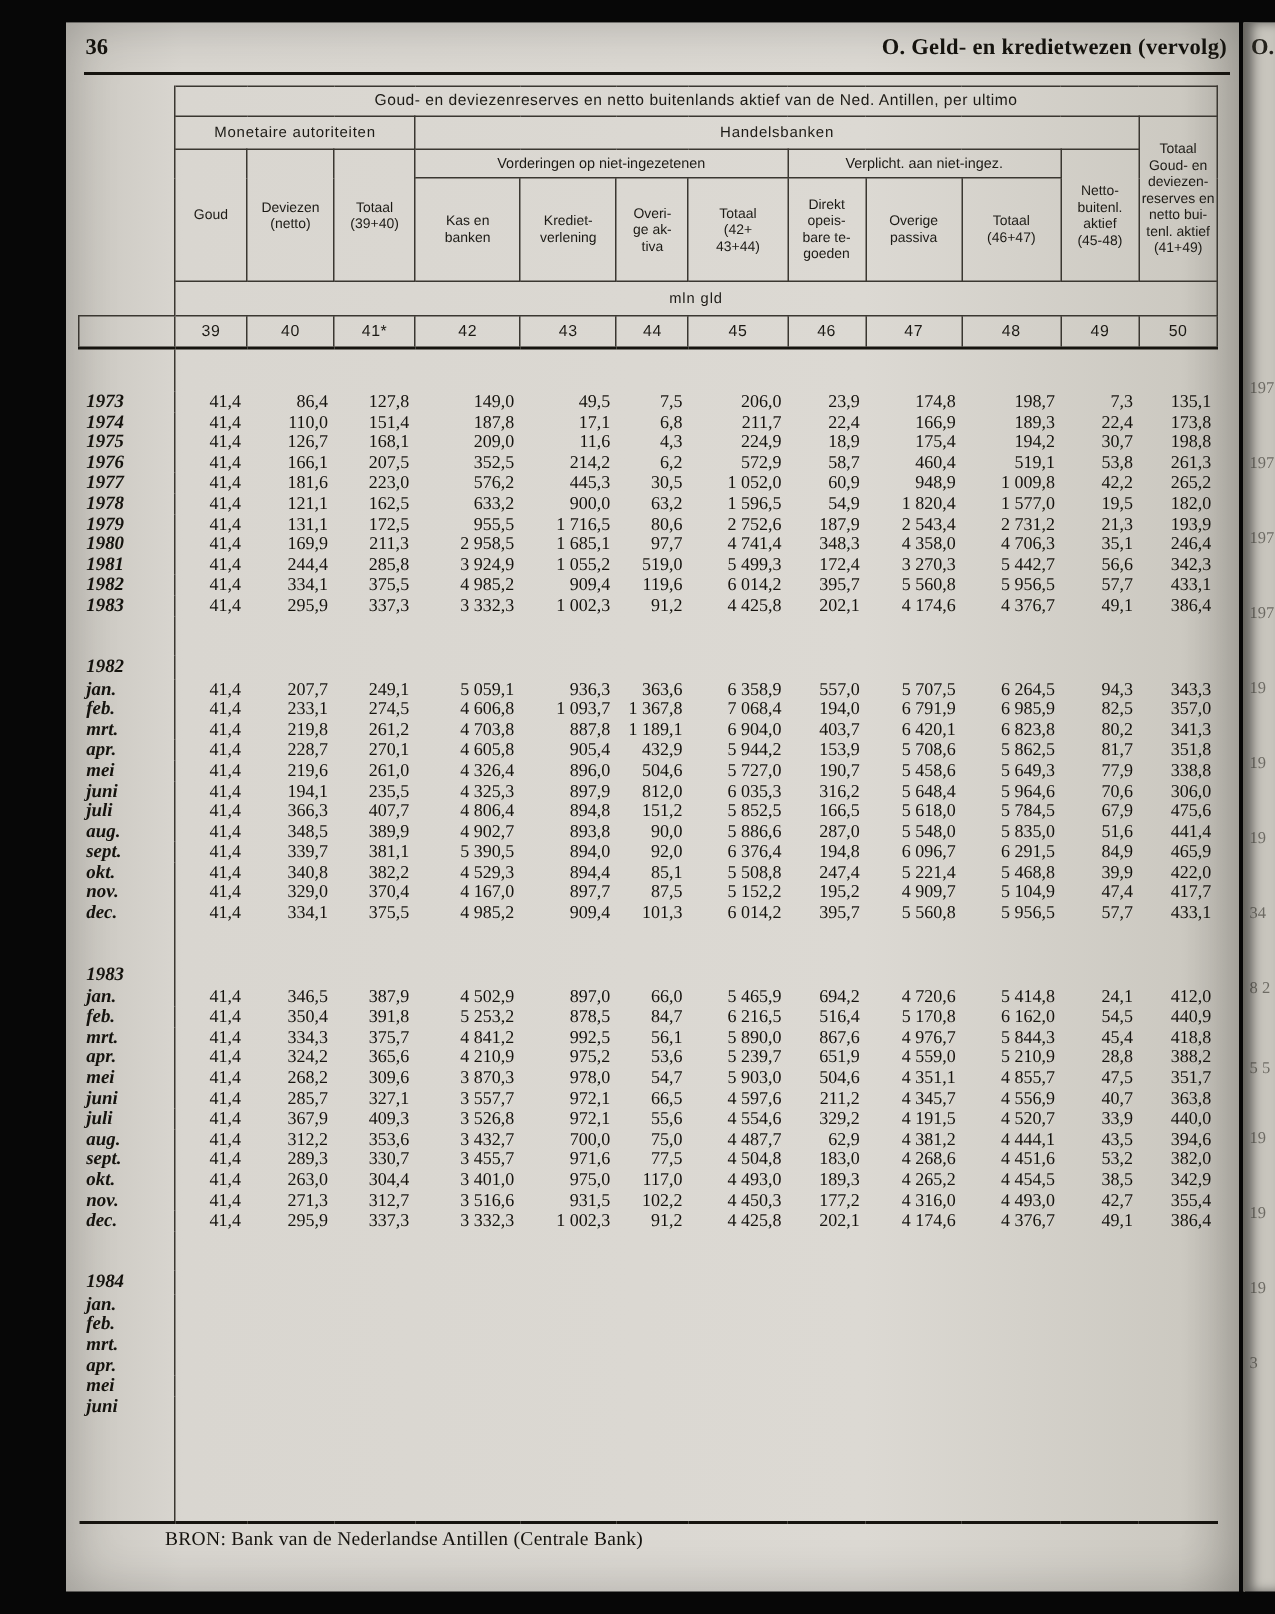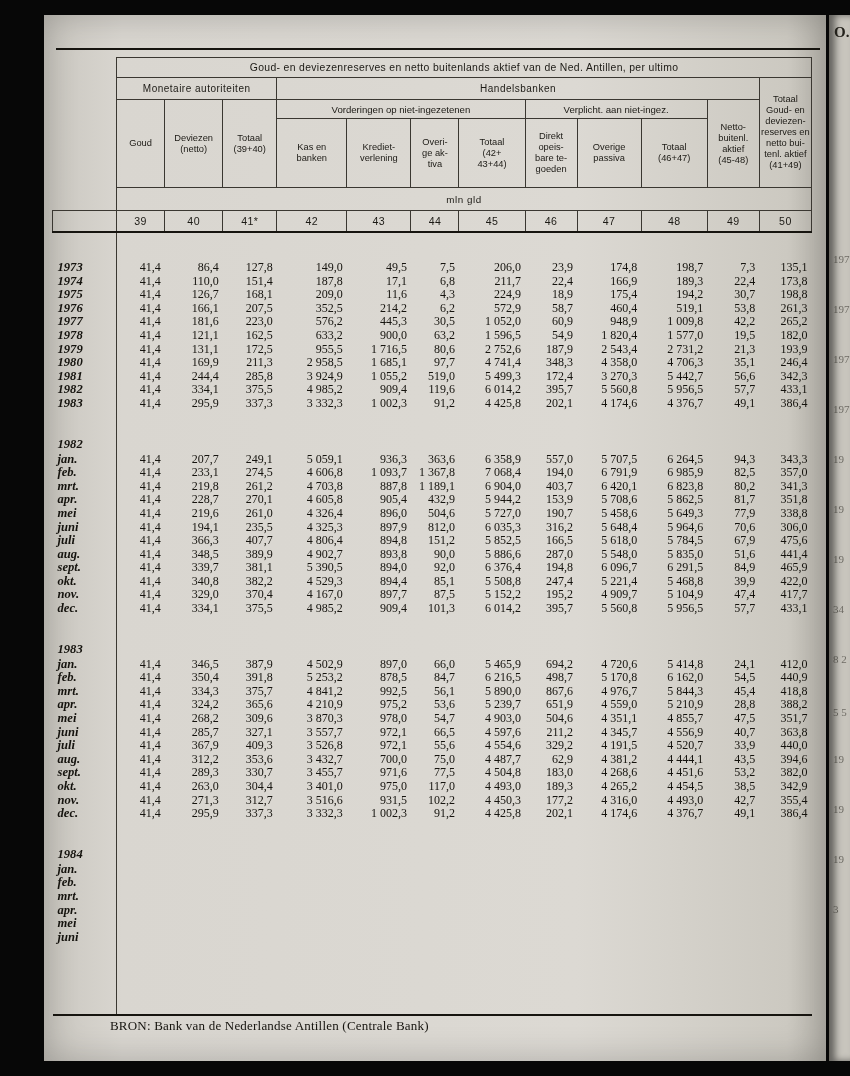--- a/index.html
+++ b/index.html
@@ -50,20 +50,24 @@
   .edge-head{position:absolute;left:4px;top:9px;font:bold 15px "Liberation Serif",serif;white-space:nowrap;color:#24221c;}
   .edge-frag{position:absolute;left:3px;font:11px "Liberation Serif",serif;opacity:.55;white-space:nowrap;color:#24221c;}
 </style>
 </head>
 <body>
 
 <div class="canvas">
 
   <div class="page">
 
+    <div class="page-head">
+      <span class="page-num">36</span>
+      <span class="sec-title">O.  Geld- en kredietwezen (vervolg)</span>
+    </div>
     <div class="head-rule"></div>
 
     <div class="tbl-wrap">
       <table>
         <colgroup>
           <col class="w-stub">
             <col class="w0">
             <col class="w1">
             <col class="w2">
             <col class="w3">
@@ -582,21 +586,21 @@
             </tr>
             <tr class="data-row">
               <td class="stub">feb.</td>
               <td class="num">41,4</td>
               <td class="num">350,4</td>
               <td class="num">391,8</td>
               <td class="num">5 253,2</td>
               <td class="num">878,5</td>
               <td class="num">84,7</td>
               <td class="num">6 216,5</td>
-              <td class="num">498,7</td>
+              <td class="num">516,4</td>
               <td class="num">5 170,8</td>
               <td class="num">6 162,0</td>
               <td class="num">54,5</td>
               <td class="num">440,9</td>
             </tr>
             <tr class="data-row">
               <td class="stub">mrt.</td>
               <td class="num">41,4</td>
               <td class="num">334,3</td>
               <td class="num">375,7</td>
@@ -626,21 +630,21 @@
               <td class="num">388,2</td>
             </tr>
             <tr class="data-row">
               <td class="stub">mei</td>
               <td class="num">41,4</td>
               <td class="num">268,2</td>
               <td class="num">309,6</td>
               <td class="num">3 870,3</td>
               <td class="num">978,0</td>
               <td class="num">54,7</td>
-              <td class="num">4 903,0</td>
+              <td class="num">5 903,0</td>
               <td class="num">504,6</td>
               <td class="num">4 351,1</td>
               <td class="num">4 855,7</td>
               <td class="num">47,5</td>
               <td class="num">351,7</td>
             </tr>
             <tr class="data-row">
               <td class="stub">juni</td>
               <td class="num">41,4</td>
               <td class="num">285,7</td>

